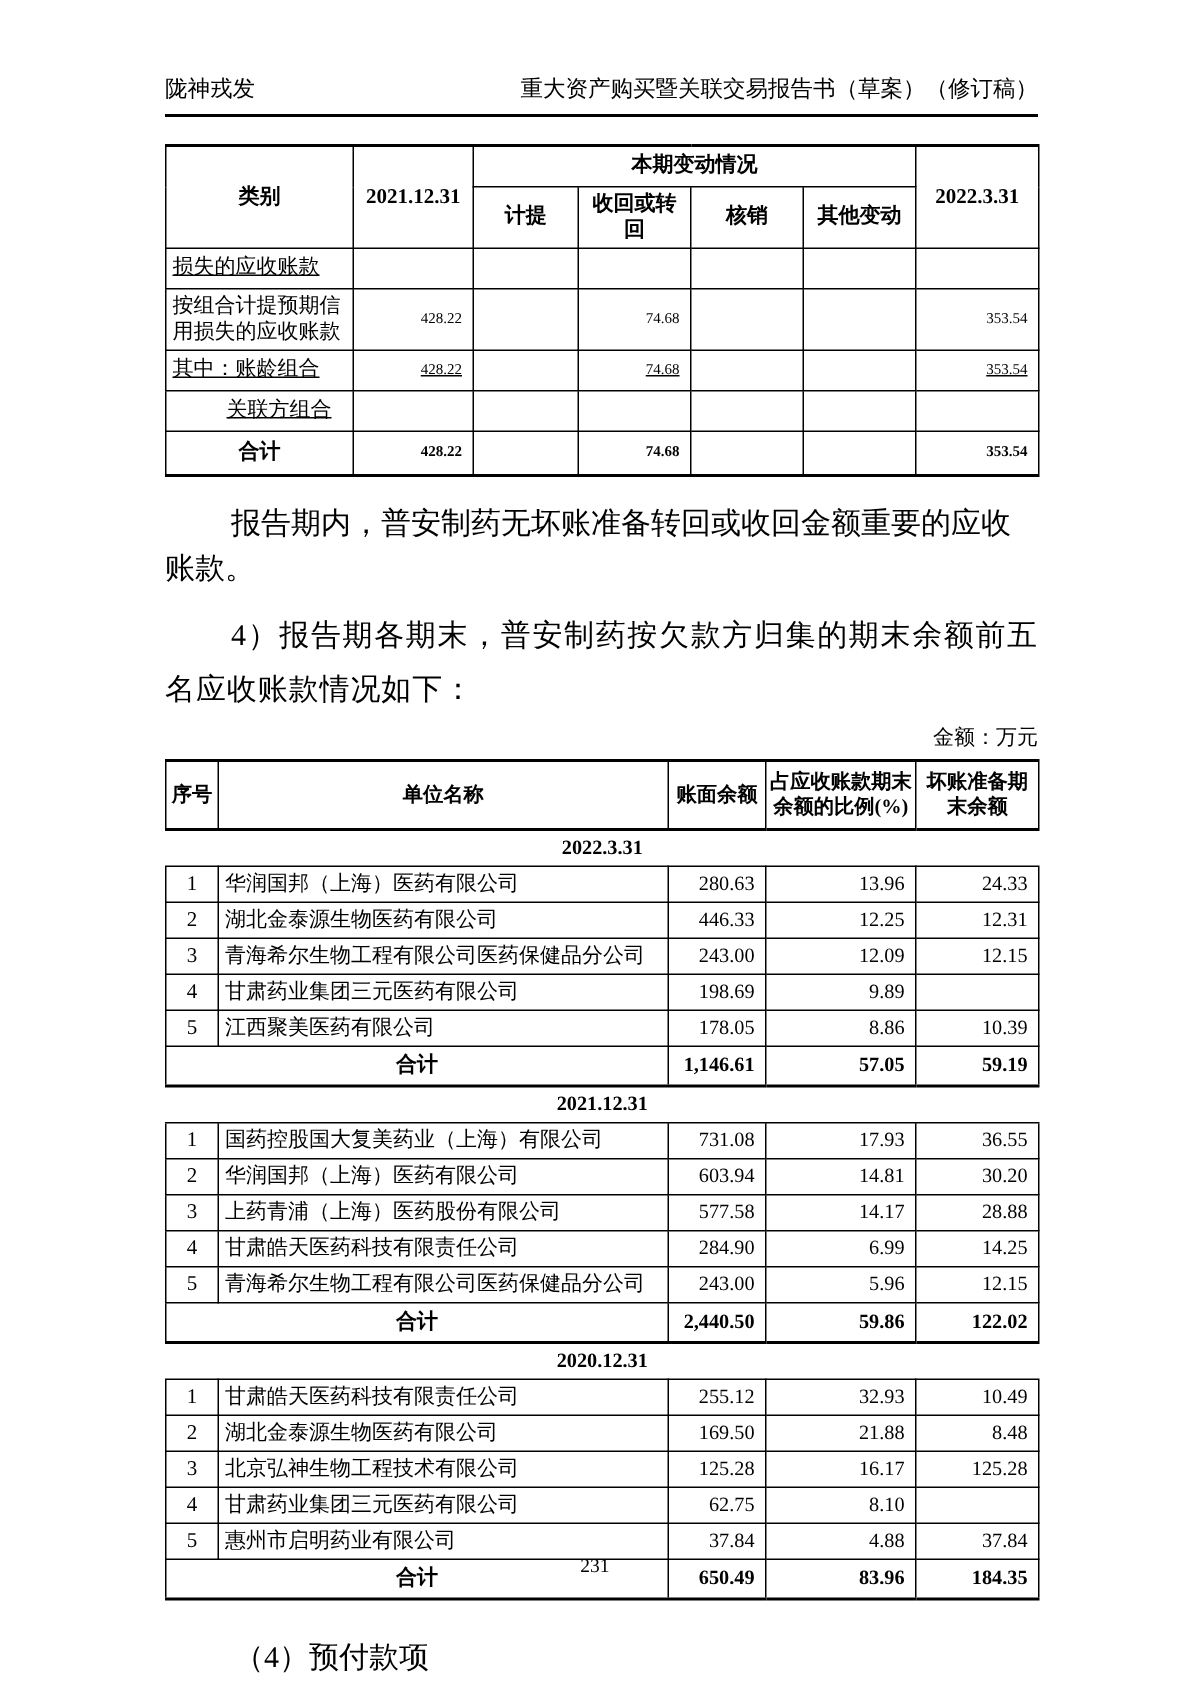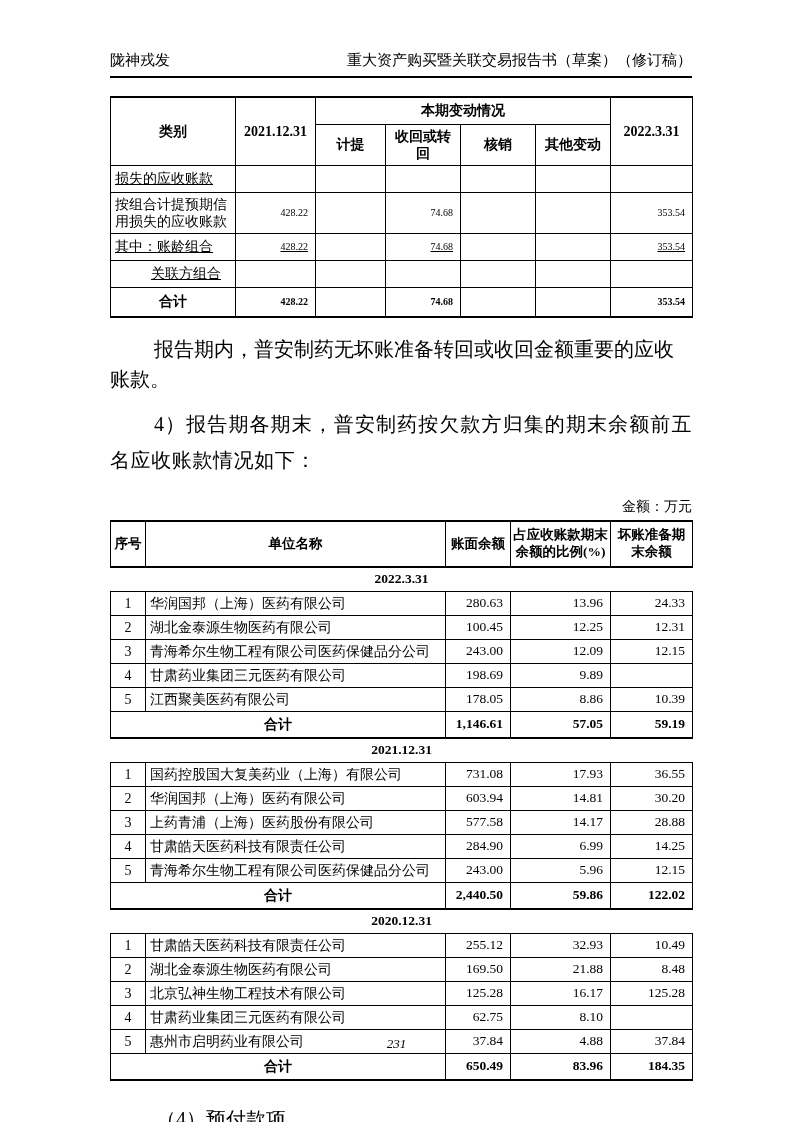--- a/index.html
+++ b/index.html
@@ -32,21 +32,21 @@
   .t1 td.num { text-align:right; padding-right:7px; font-size:10px; }
   .t1 tr.r-s td { height:24px;text-decoration:underline; }
   .t1 tr.r-d td { height:38px; }
   .t1 tr.total-row td { font-weight:bold; height:26px; }
   .t1 tr.total-row td.cat { text-align:center; }
 
   
   .para { font-size:20px; margin:0; }
   .p1 { margin-top:16px; line-height:30px; text-indent:2.2em; }
   .p2 { margin-top:12px; line-height:36px; text-indent:2.2em; text-align:justify; letter-spacing:0.6px; }
-  .unit-note { margin-top:20px; font-size:14px; text-align:right; line-height:18px; }
+  .unit-note { margin-top:6px; font-size:14px; text-align:right; line-height:18px; }
   .p3 { margin-top:26px; line-height:24px; text-indent:2.3em; }
 
   
   .t2 { margin-top:4px; border-top:2px solid #000; border-bottom:2px solid #000; }
   .t2 th, .t2 td { border:1px solid #000; }
   .t2 th {
     font-weight:bold; text-align:center; font-size:13.5px;
     height:44px; padding:0 1px; border-bottom:2px solid #000;
   }
   .t2 td { font-size:14px; padding:0 4px; height:23px; }
@@ -55,21 +55,21 @@
   .t2 td.num { text-align:right; padding-right:7px; font-size:13.5px; }
   .t2 td.date-cell {
     border-left:none; border-right:none;
     text-align:center; font-weight:bold; font-size:13.5px; height:23px;
   }
   .t2 tr.total-row td { font-weight:bold; border-bottom:2px solid #000; height:25px; }
   .t2 tr.total-row td.lbl { text-align:center; }
 
   .footer-pagenum {
     position:absolute; left:0; top:1036px; width:793px;
-    text-align:center; font-size:13px;font-style:italic;
+    text-align:center; font-size:13px;
   }
 </style>
 </head>
 <body>
 
 <div class="content">
 
   <div class="page-header">
     <span>陇神戎发</span>
     <span>重大资产购买暨关联交易报告书（草案）（修订稿）</span>
@@ -177,21 +177,21 @@
       <tr>
         <td class="idx">1</td>
         <td class="name">华润国邦（上海）医药有限公司</td>
         <td class="num">280.63</td>
         <td class="num">13.96</td>
         <td class="num">24.33</td>
       </tr>
       <tr>
         <td class="idx">2</td>
         <td class="name">湖北金泰源生物医药有限公司</td>
-        <td class="num">100.45</td>
+        <td class="num">446.33</td>
         <td class="num">12.25</td>
         <td class="num">12.31</td>
       </tr>
       <tr>
         <td class="idx">3</td>
         <td class="name">青海希尔生物工程有限公司医药保健品分公司</td>
         <td class="num">243.00</td>
         <td class="num">12.09</td>
         <td class="num">12.15</td>
       </tr>

